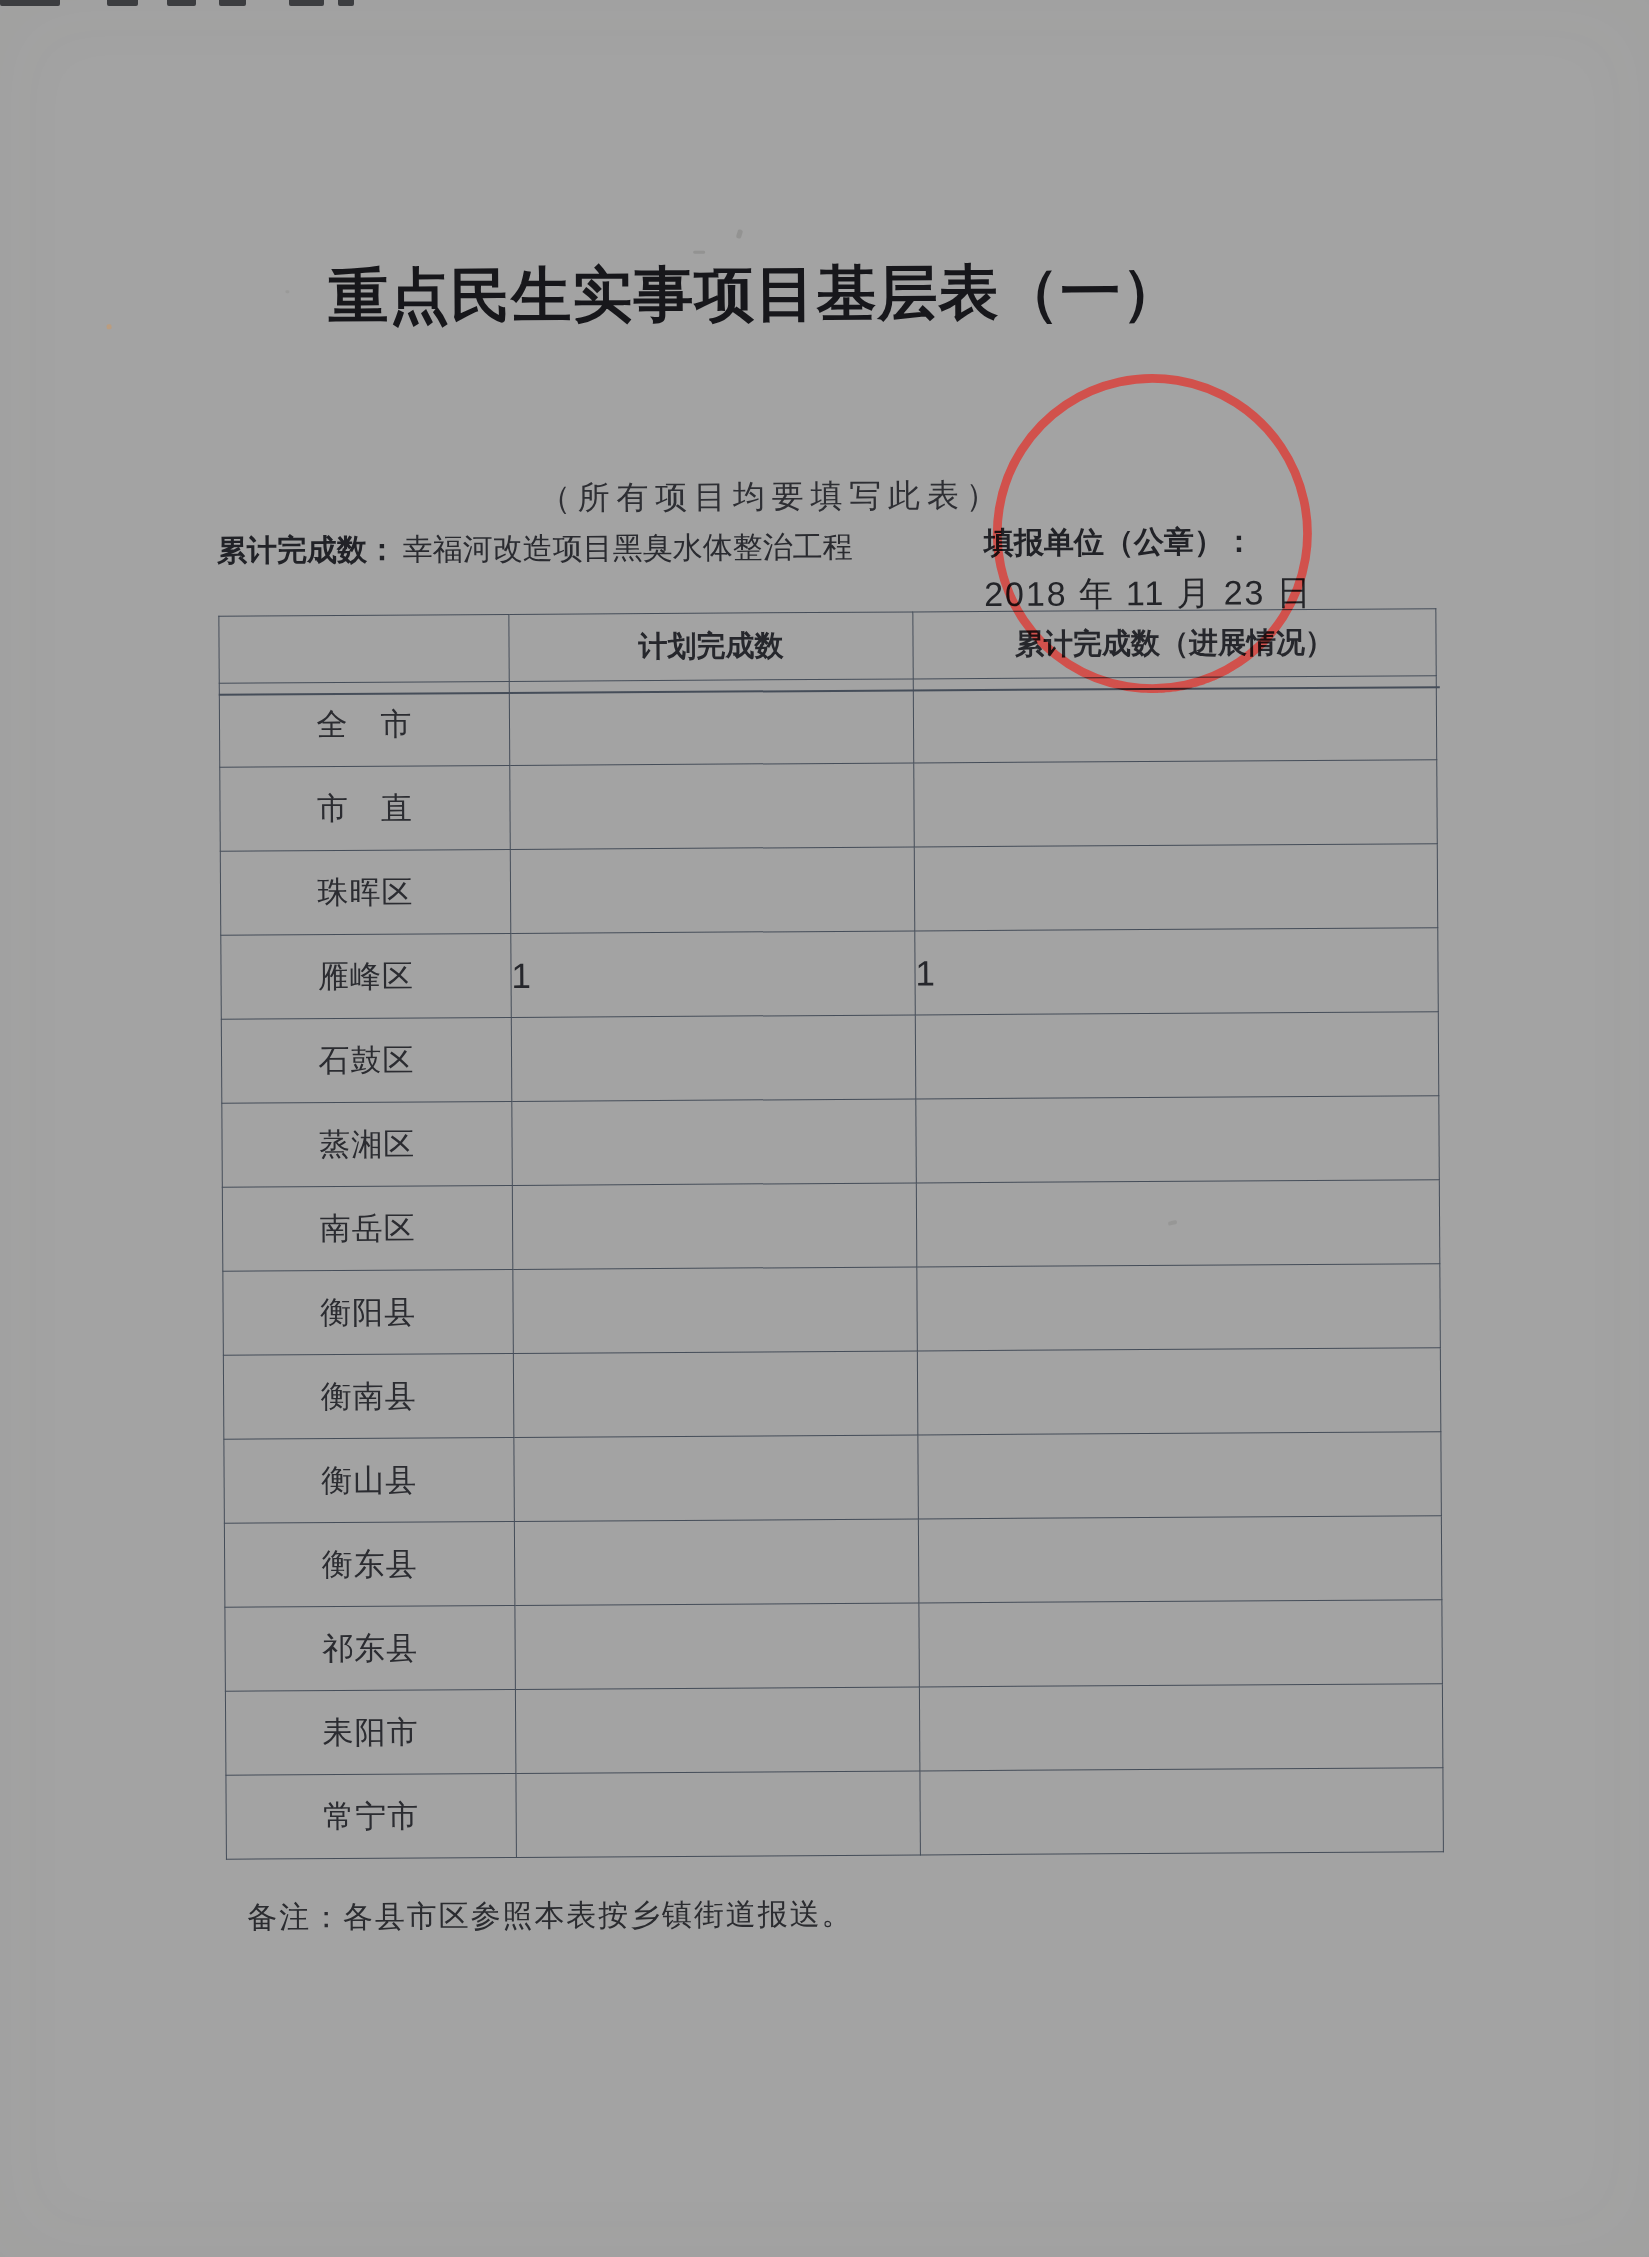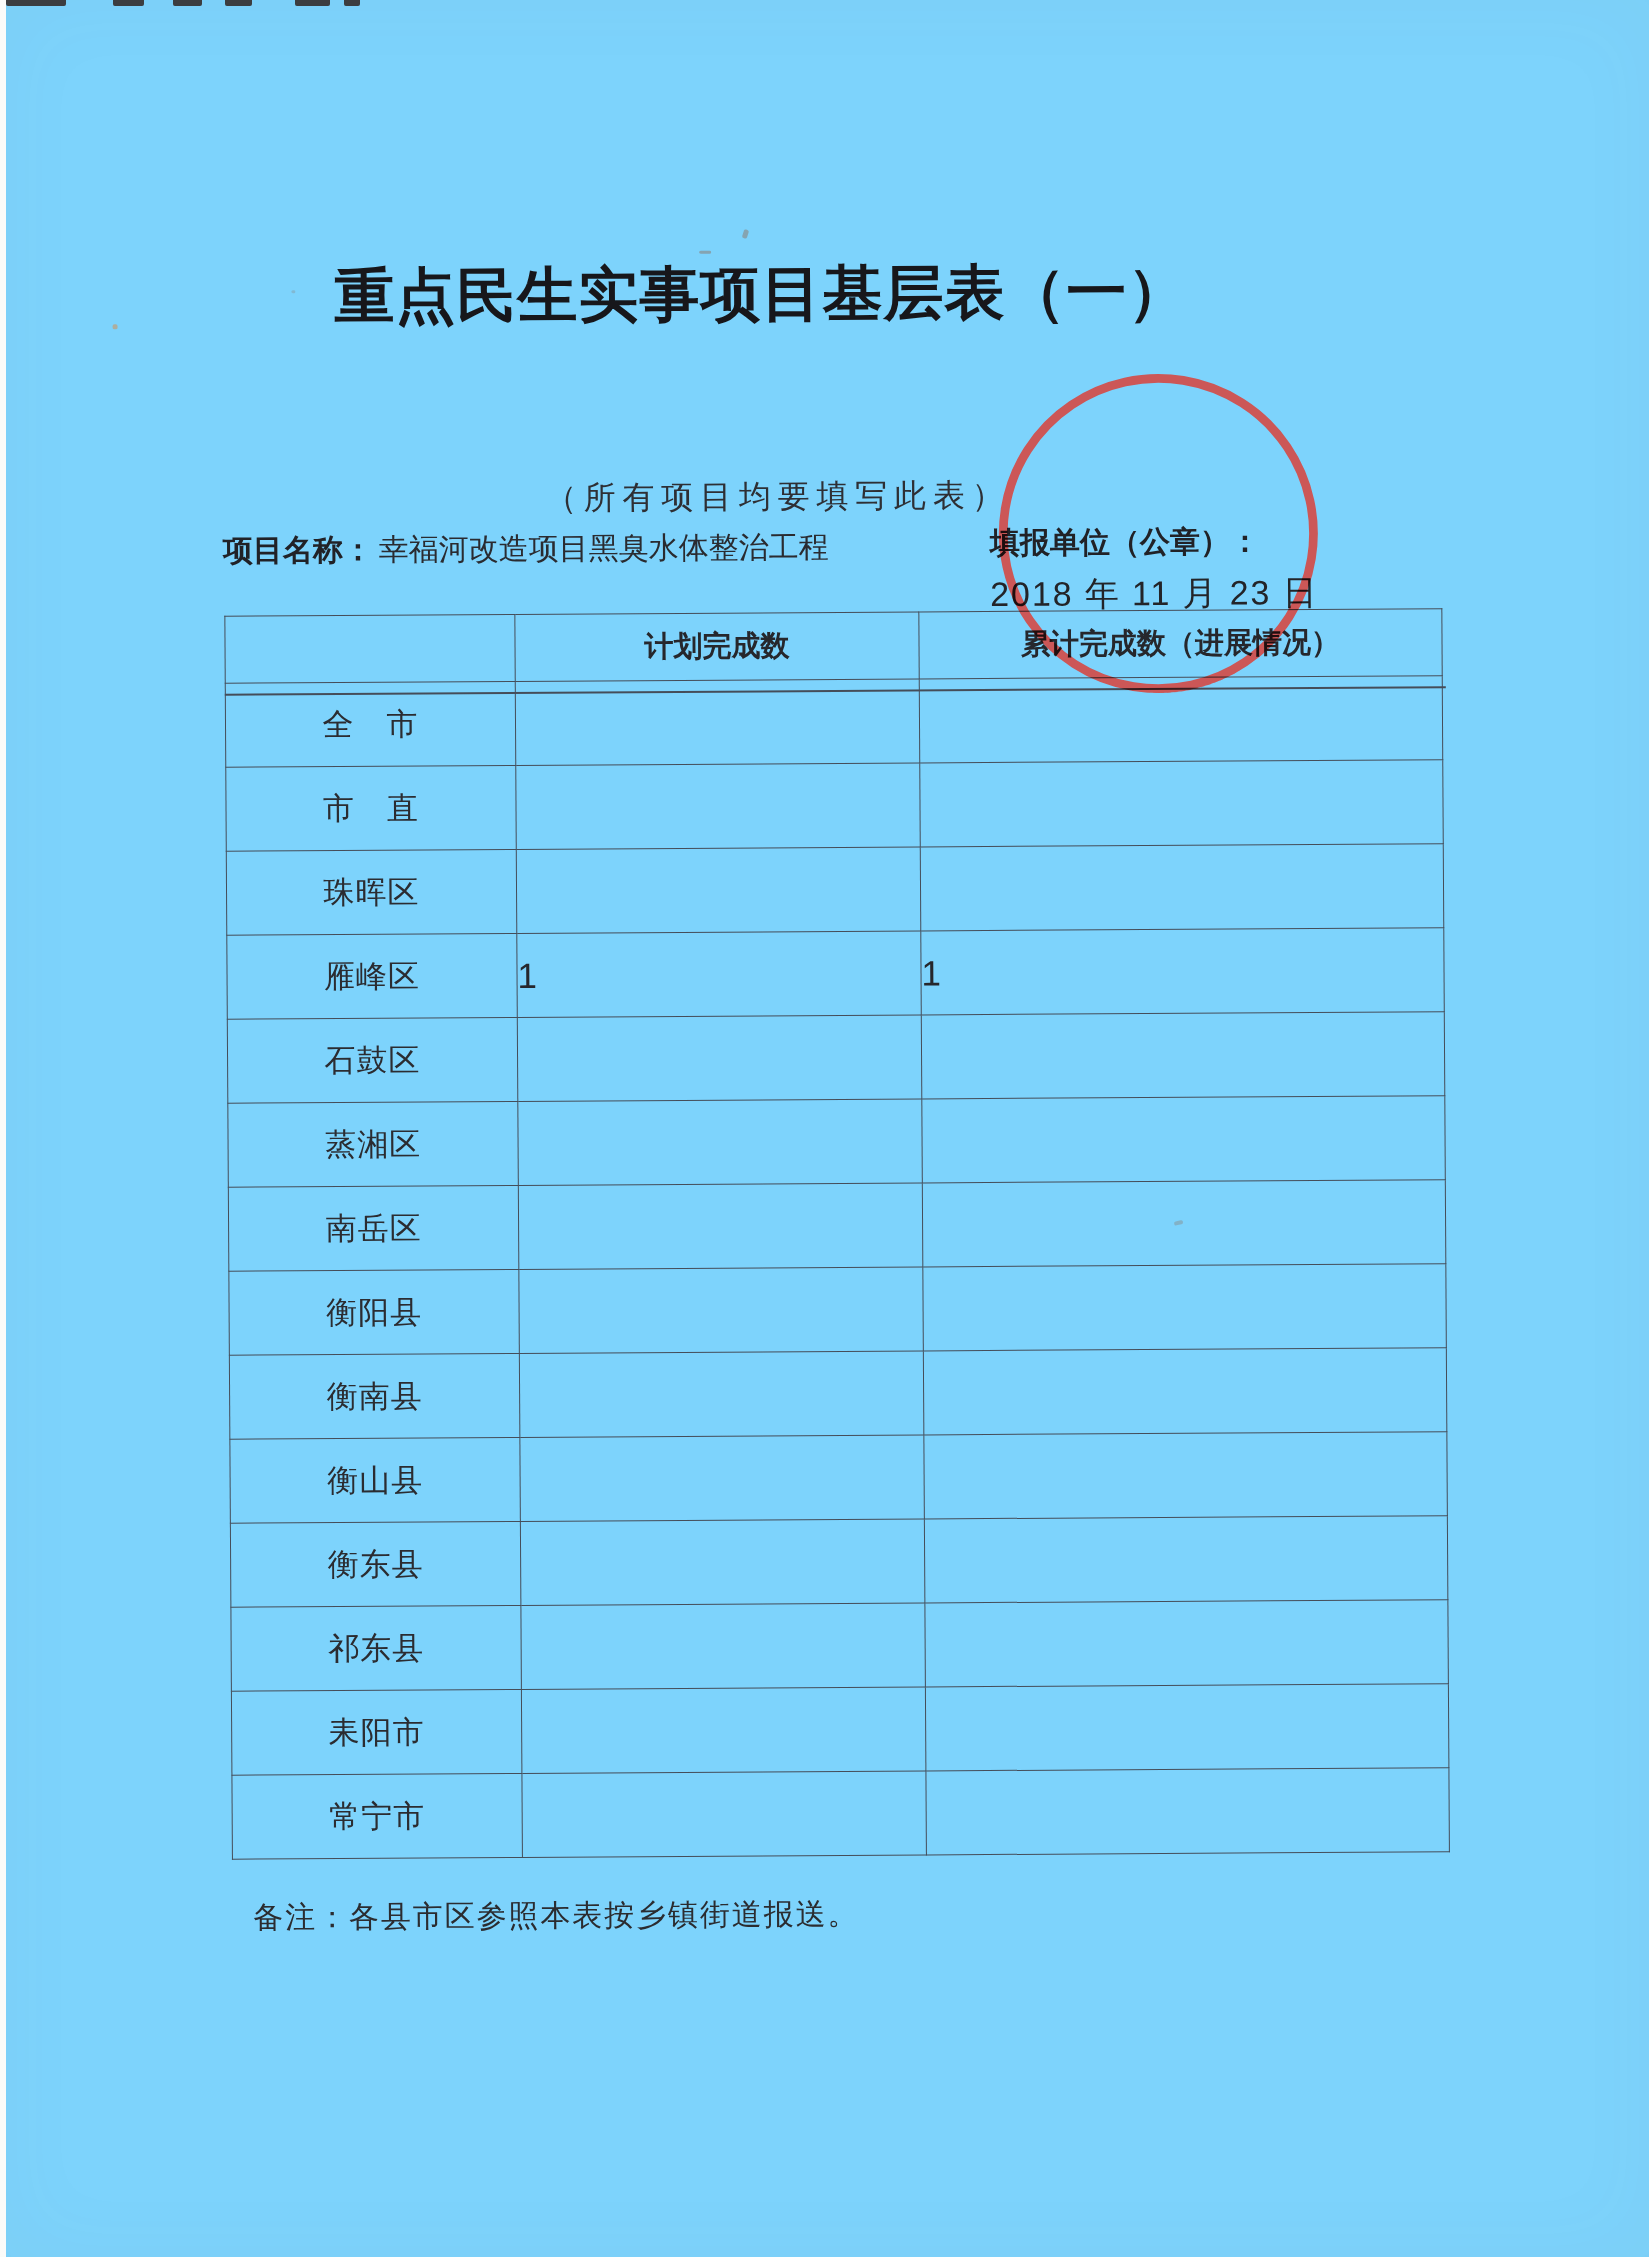--- a/index.html
+++ b/index.html
@@ -1,18 +1,18 @@
 <!DOCTYPE html>
 <html style="--stamp: #d8453f;"><head>
 <meta charset="utf-8">
 <style>
   html,body{margin:0;padding:0;}
   body{width:1650px;height:2257px;position:relative;background:#fbfbf9;overflow:hidden;
        font-family:"Liberation Sans",sans-serif;color:#28292e;}
-  .page{position:absolute;inset:0;background:#7dd3fc;box-shadow:inset 0 0 87px rgba(90,90,80,0.04);margin-left:6px;}
+  .page{position:absolute;inset:0;background:#a3a3a3;box-shadow:inset 0 0 87px rgba(90,90,80,0.04);}
   .tilt{position:absolute;inset:0;transform:rotate(-0.35deg);transform-origin:825px 1213px;}
 
   
   .edge-seg{position:absolute;top:0;height:5.8px;background:#3c3d40;border-radius:0 0 1.9px 1.9px;}
   .speck{position:absolute;background:#8a8a88;border-radius:1.9px;opacity:.65;}
 
   .title{position:absolute;top:254px;left:761px;transform:translateX(-50%);
          font-size:60px;font-weight:700;letter-spacing:1px;color:#17171b;white-space:nowrap;}
   .subtitle{position:absolute;top:475px;left:776px;transform:translateX(-50%);
          font-family:"Liberation Serif",serif;font-size:32px;letter-spacing:6.8px;color:#2e2f34;white-space:nowrap;}
@@ -62,21 +62,21 @@
     <div class="speck" style="left:112px;top:320px;width:4.9px;height:4.9px;background:#c89a6d;"></div>
     <div class="speck" style="left:743px;top:229px;width:4.9px;height:8.7px;transform:rotate(18deg);"></div>
     <div class="speck" style="left:699px;top:250px;width:11.6px;height:2.9px;"></div>
     <div class="speck" style="left:291px;top:287px;width:3.9px;height:2.9px;opacity:.35;"></div>
     <div class="speck" style="left:1168px;top:1223px;width:8.7px;height:3.9px;opacity:.45;transform:rotate(-12deg);"></div>
 
     <div class="title">重点民生实事项目基层表（一）</div>
     <div class="subtitle">（所有项目均要填写此表）</div>
 
     <div class="project-line">
-      <span class="project-label">项目名称：</span><span class="project-name">幸福河改造项目黑臭水体整治工程</span>
+      <span class="project-label">累计完成数：</span><span class="project-name">幸福河改造项目黑臭水体整治工程</span>
     </div>
 
     <div class="unit-label">填报单位（公章）：</div>
     <div class="report-date">2018 年 11 月  23  日</div>
 
     <table class="report">
       <colgroup>
           <col class="c1">
           <col class="c2">
           <col class="c3">

